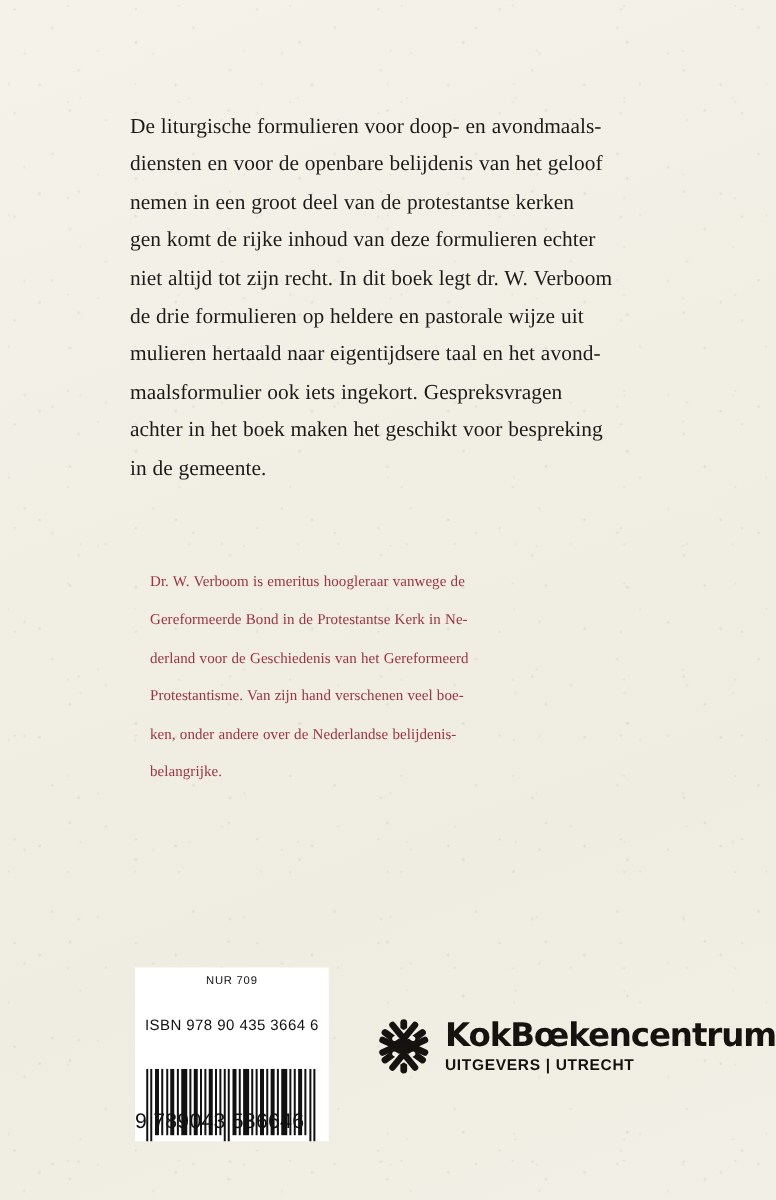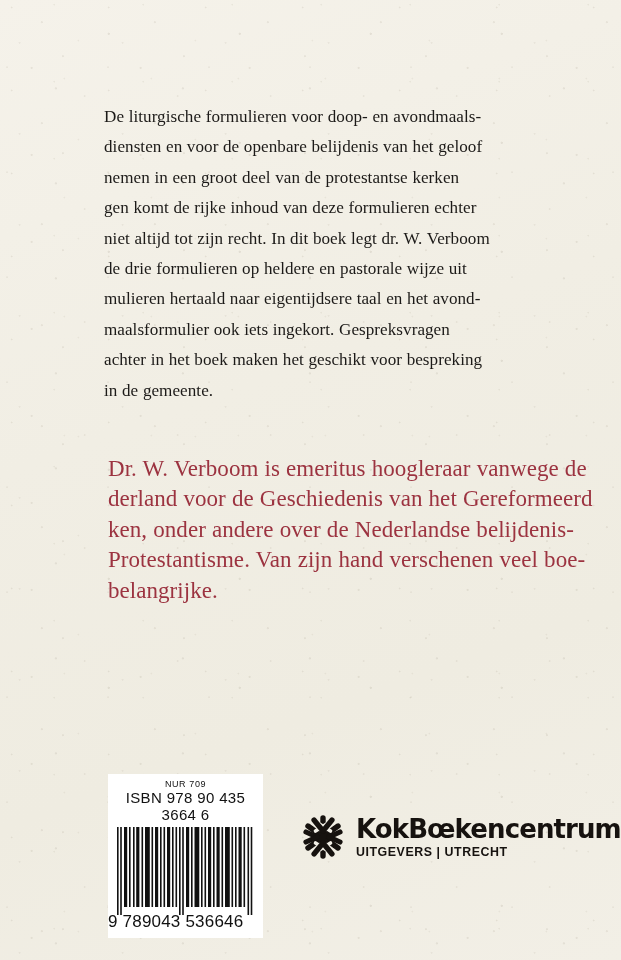--- a/index.html
+++ b/index.html
@@ -33,67 +33,68 @@
       103px 91px, 121px 97px, 87px 119px, 109px 87px,
       93px 113px, 127px 95px, 101px 105px, 117px 99px,
       100% 100%;
     font-family: "Liberation Serif", "DejaVu Serif", serif;
   }
 
   
   .text-block {
     position: absolute;
     left: 104px;
-    top: 102px;
+    top: 86px;
     width: 416px;
   }
   .blurb {
     margin: 0;
     font-size: 17.1px;
     line-height: 30.4px;
     color: #1c1a18;
     letter-spacing: 0.05px;
     word-spacing: 0.3px;
   }
   .bio {
-    margin: 4px;
+    margin: 16px;
     padding-top: 44px;
-    font-size: 23px;
+    font-size: 12px;
     line-height: 30.4px;
     color: #9c3340;
     letter-spacing: 0.05px;
     word-spacing: 0.3px;
   }
   .line { display: block; white-space: pre; }
 
   
   .barcode-box {
     position: absolute;
     left: 108px;
     top: 774px;
     width: 155px;
-    height: 164px;
+    height: 139px;
     background: #ffffff;
     display: flex;
     flex-direction: column;
     align-items: center;
+    gap: 24px;
   }
   .barcode-caption {
     font-family: "Liberation Sans", "DejaVu Sans", sans-serif;
     color: #111;
     text-align: center;
     line-height: 1.12;
   }
   .bc-nur {
     font-size: 9px;
     letter-spacing: 0.6px;
     margin-top: 5px;
   }
   .bc-isbn {
-    font-size: 15px;
+    font-size: 12px;
     letter-spacing: 0.35px;
     margin-top: 1px;
   }
   .bars {
     margin-top: 3px;
     width: 139px;
     height: 88px;
     display: block;
   }
   .bc-digits {
@@ -153,23 +154,24 @@
       <span class="line">niet altijd tot zijn recht. In dit boek legt dr. W. Verboom</span>
       <span class="line">de drie formulieren op heldere en pastorale wijze uit</span>
       <span class="line">mulieren hertaald naar eigentijdsere taal en het avond-</span>
       <span class="line">maalsformulier ook iets ingekort. Gespreksvragen</span>
       <span class="line">achter in het boek maken het geschikt voor bespreking</span>
       <span class="line">in de gemeente.</span>
     </p>
 
     <p class="bio">
       <span class="line">Dr. W. Verboom is emeritus hoogleraar vanwege de</span>
+      <span class="line">Gereformeerde Bond in de Protestantse Kerk in Ne-</span>
       <span class="line">derland voor de Geschiedenis van het Gereformeerd</span>
+      <span class="line">Protestantisme. Van zijn hand verschenen veel boe-</span>
       <span class="line">ken, onder andere over de Nederlandse belijdenis-</span>
-      <span class="line">Protestantisme. Van zijn hand verschenen veel boe-</span>
       <span class="line">belangrijke.</span>
     </p>
 
   </div>
 
   <div class="barcode-box">
     <div class="barcode-caption bc-nur">NUR 709</div>
     <div class="barcode-caption bc-isbn">ISBN 978 90 435 3664 6</div>
 
     <svg class="bars" viewBox="0 0 139 88" preserveAspectRatio="none">

